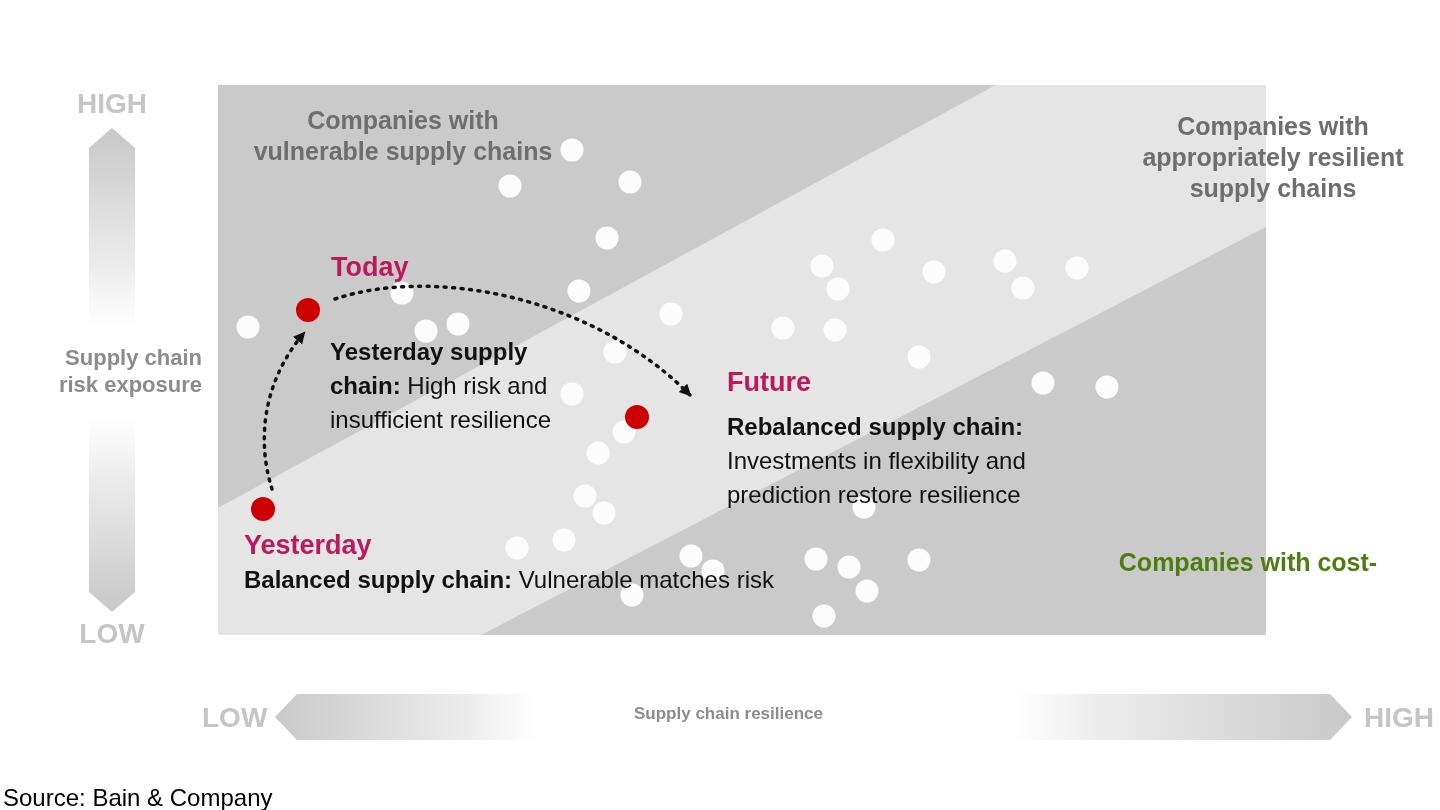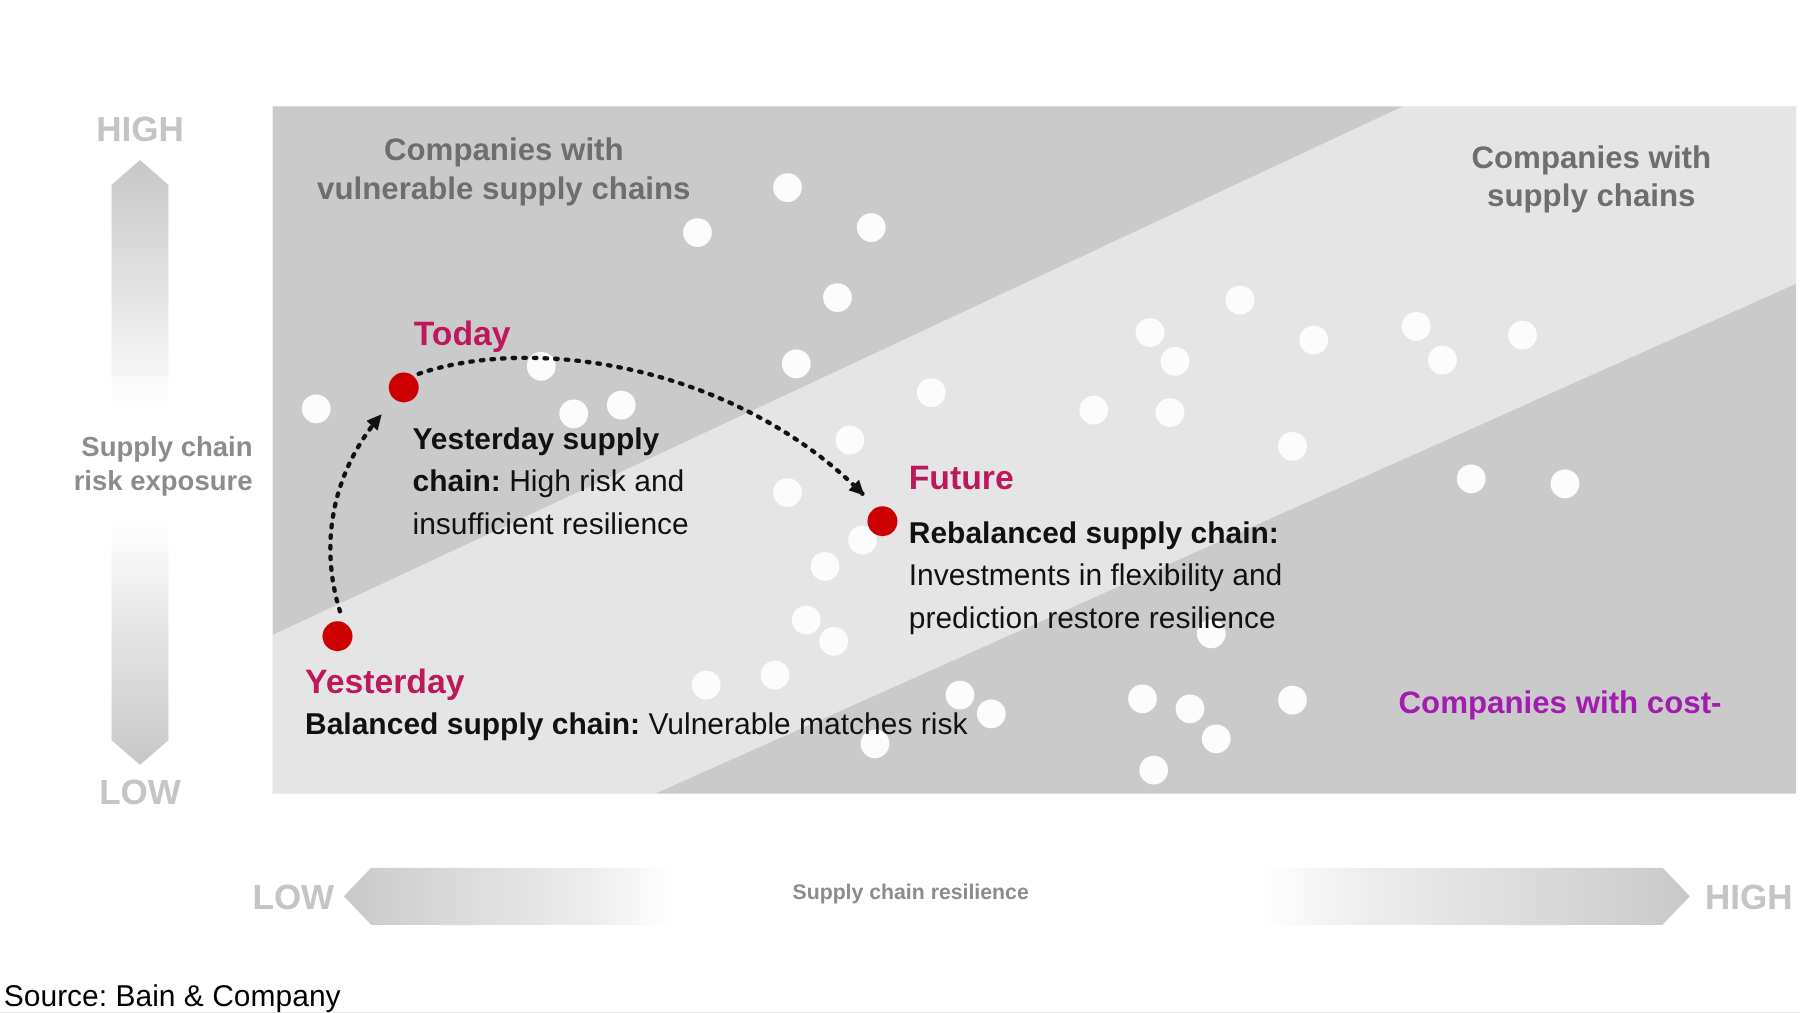--- a/index.html
+++ b/index.html
@@ -3,37 +3,37 @@
 <meta charset="utf-8">
 <style>
   html,body{margin:0;padding:0;}
   body{
     width:1440px;height:810px;position:relative;background:#ffffff;
     font-family:"Liberation Sans",sans-serif;overflow:hidden;
   }
   .abs{position:absolute;}
 
   
-  .plot{left:218px;top:85px;width:1219px;height:550px;background:#e5e5e5;}
+  .plot{left:218px;top:85px;width:1048px;height:550px;background:#e5e5e5;}
   .band{position:absolute;inset:0;background:#cacaca;}
   .band-vulnerable{clip-path:polygon(0 0, 74.2% 0, 0 76.9%);}
   .band-cost{clip-path:polygon(25.1% 100%, 100% 25.8%, 100% 100%);}
 
   #dots-layer{position:absolute;inset:0;}
   .wdot,.rdot{position:absolute;border-radius:50%;transform:translate(-50%,-50%);}
   .wdot{width:23px;height:23px;background:#fcfcfc;}
   .rdot{width:24px;height:24px;background:#cc0000;}
 
   .arrows-svg{position:absolute;left:0;top:0;}
 
   
   .zone-label{position:absolute;font-weight:bold;font-size:25px;line-height:31px;text-align:center;}
   .zone-vulnerable{left:18px;top:20px;width:334px;color:#6e6e6e;}
   .zone-resilient{left:888px;top:26px;width:334px;color:#6e6e6e;}
-  .zone-cost{left:863px;top:462px;width:334px;color:#a21caf;}
+  .zone-cost{left:863px;top:462px;width:334px;color:#4d7c0f;}
 
   
   .pt-label{position:absolute;color:#be185d;font-weight:bold;font-size:27px;line-height:34px;}
   .label-today{left:113px;top:165px;}
   .label-future{left:509px;top:280px;}
   .label-yesterday{left:26px;top:443px;}
   .annot{position:absolute;color:#111111;font-size:24px;line-height:34px;}
   .annot b{font-weight:bold;}
   .annot-today{left:112px;top:250px;width:262px;}
   .annot-future{left:509px;top:325px;width:380px;}
@@ -130,20 +130,21 @@
     <path d="M54,404 C40,360 42,300 86,248" fill="none" stroke="#111111" stroke-width="3.5" stroke-linecap="round" stroke-dasharray="2 6.5" marker-end="url(#ah)"></path>
     <path d="M117,214 C212,182 372,209 472,310" fill="none" stroke="#111111" stroke-width="3.5" stroke-linecap="round" stroke-dasharray="2 6.5" marker-end="url(#ah)"></path>
   </svg>
 
   <div class="zone-label zone-vulnerable">
     <div>Companies with</div>
     <div>vulnerable supply chains</div>
   </div>
   <div class="zone-label zone-resilient">
     <div>Companies with</div>
+    <div>appropriately resilient</div>
     <div>supply chains</div>
   </div>
   <div class="zone-label zone-cost">
     <div>Companies with cost-</div>
   </div>
 
   <div class="pt-label label-today">Today</div>
   <div class="annot annot-today">
     <b>Yesterday supply chain: </b>
     <span>High risk and insufficient resilience</span>

